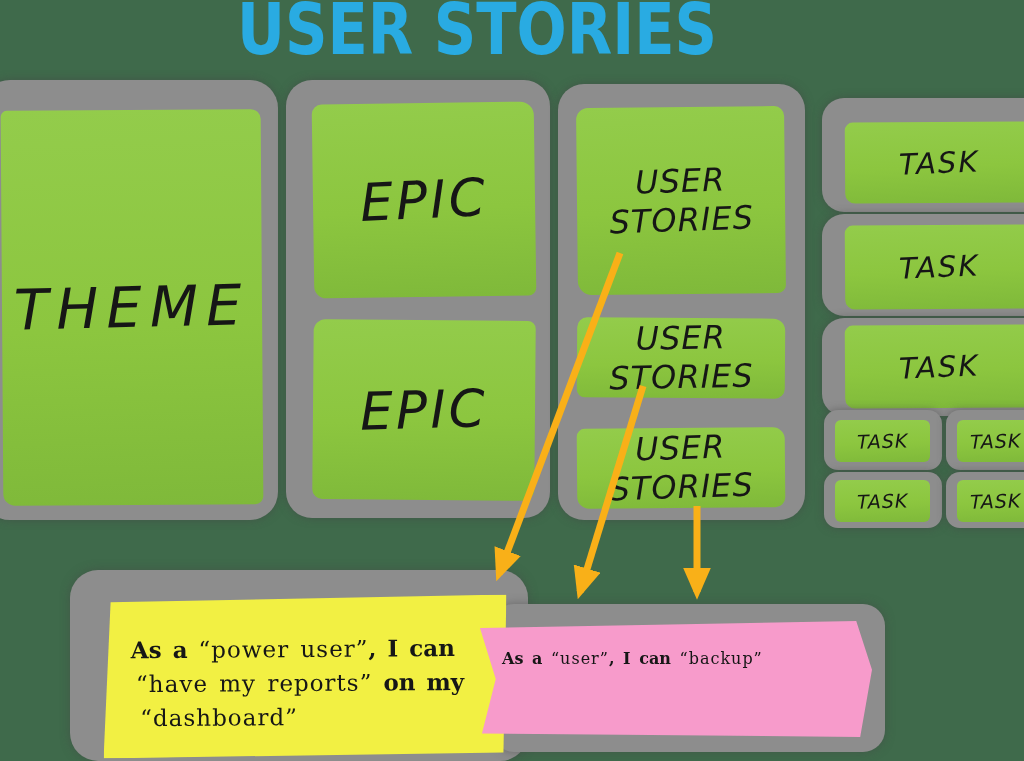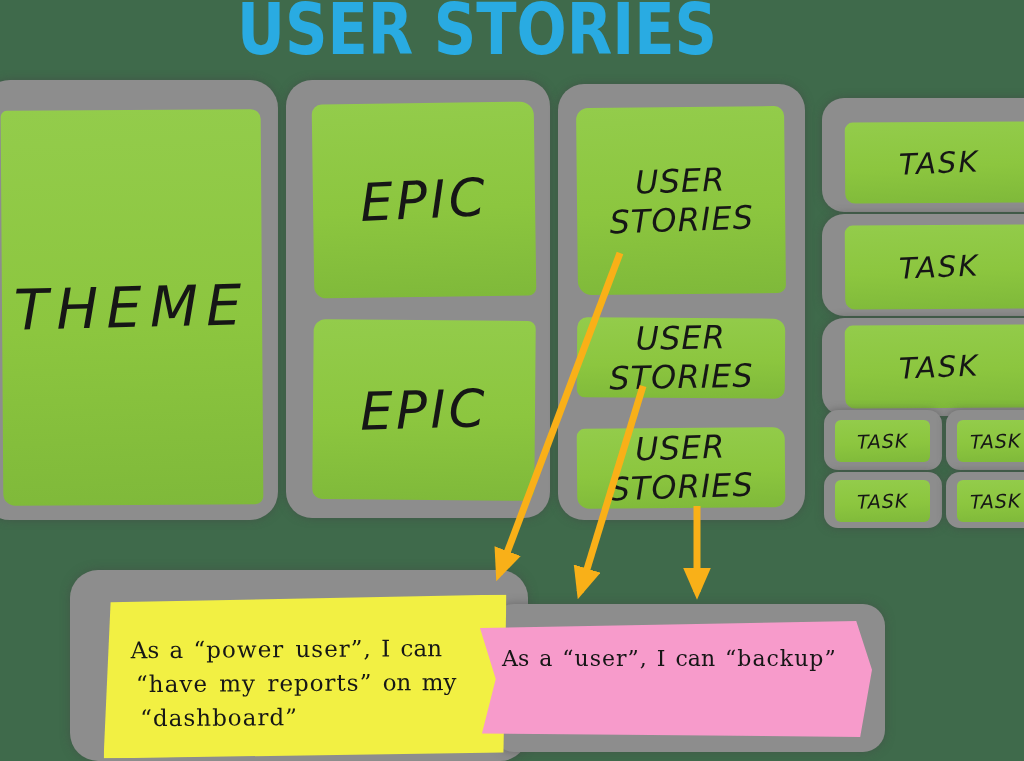--- a/index.html
+++ b/index.html
@@ -91,26 +91,26 @@
     left:103px;top:596px;width:406px;height:161px;z-index:4;
     background:var(--note_yellow);
     clip-path:polygon(2% 3%,99.5% 0%,98.5% 98%,0% 100%);
     padding:36px 0 0 28px;font-size:23px;line-height:34px;
     transform:rotate(-.4deg);
   }
   .pink-note{
     left:478px;top:621px;width:394px;height:116px;z-index:5;
     background:var(--note_pink);
     clip-path:polygon(.5% 6%,96% 0%,100% 42%,97% 100%,1% 97%,4.5% 50%);
-    padding:20px 0 0 24px;font-size:22px;line-height:35px;
+    padding:20px 0 0 24px;font-size:16px;line-height:35px;
   }
   .note-line{white-space:pre;}
   .note-line:nth-child(2){margin-left:5px;}
   .note-line:nth-child(3){margin-left:9px;}
-  .seg-b{font-family:"DejaVu Serif",serif;font-weight:normal;}
+  .seg-b{font-family:"DejaVu Serif",serif;font-weight:bold;}
   .seg-n{font-family:"DejaVu Serif",serif;font-weight:normal;letter-spacing:1px;}
 </style>
 </head>
 <body>
 
 <div id="canvas">
 
   <div class="title">USER STORIES</div>
 
   <div class="wrap theme-wrap">

